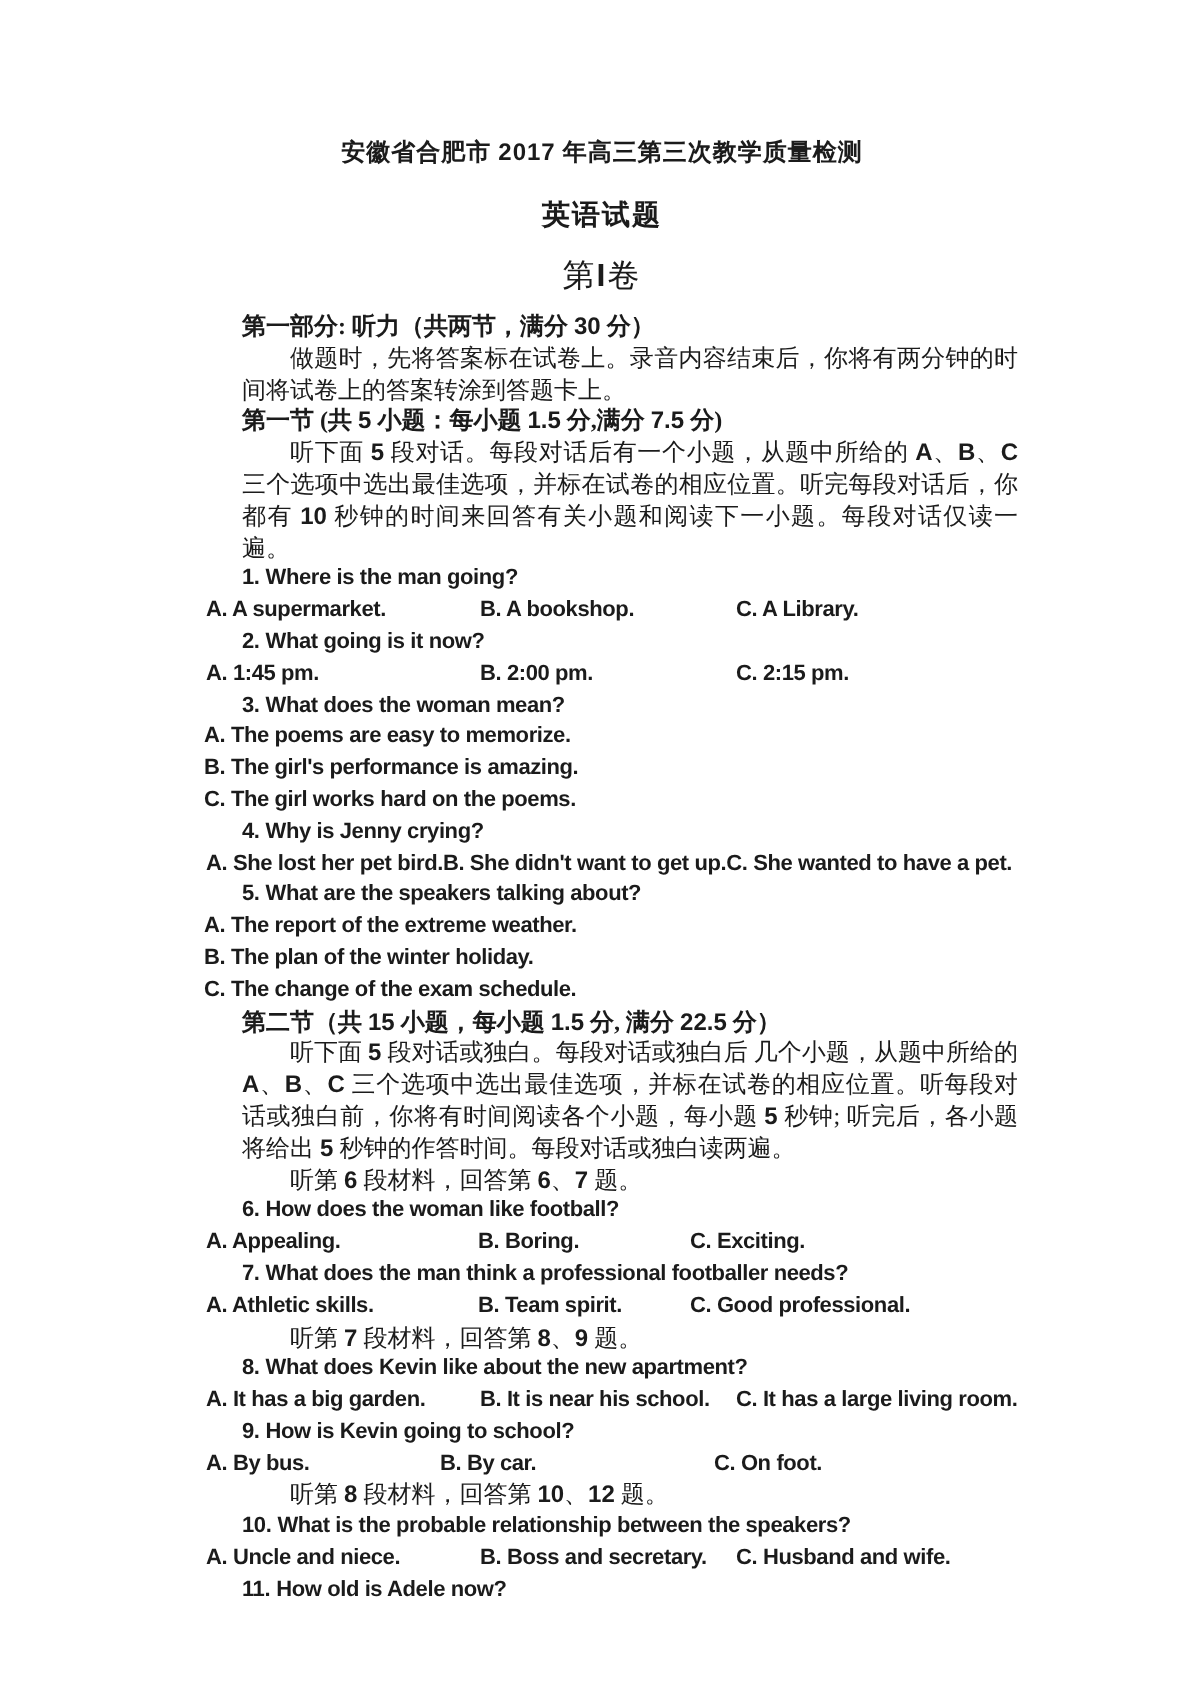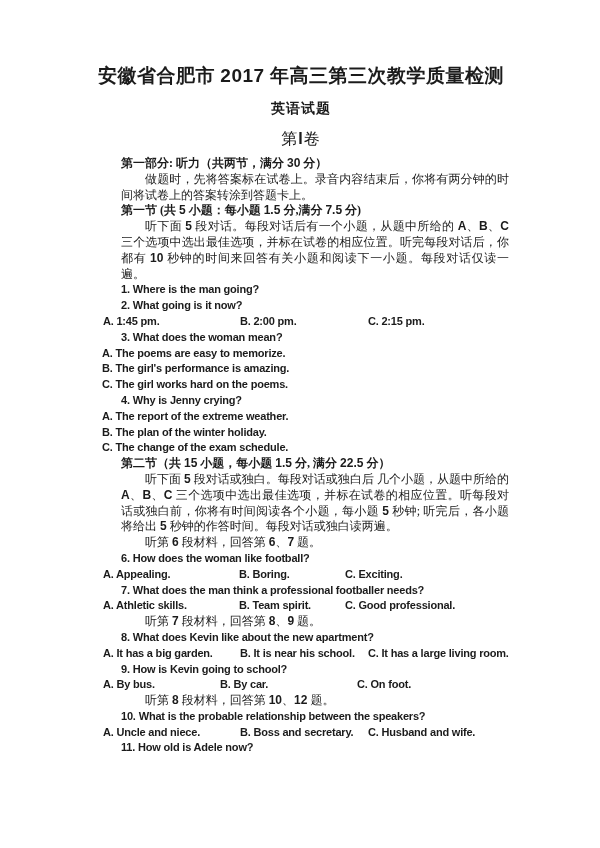--- a/index.html
+++ b/index.html
@@ -11,21 +11,21 @@
     font-family:"Liberation Serif","DejaVu Serif",serif;
     position:relative;
   }
   .page{
     position:absolute;
     left:93px;top:66px;
     width:416px;
   }
   .center{text-align:center;}
   .title1{
-    font-size:19px;font-weight:700;line-height:20px;
+    font-size:12px;font-weight:700;line-height:20px;
     letter-spacing:0.5px;
   }
   .title2{
     font-size:14px;font-weight:700;line-height:26px;
     margin-top:10px;letter-spacing:1px;
   }
   .vol{
     font-size:16px;line-height:16px;margin-top:9px;letter-spacing:1px;
   }
   .zh{font-family:"Liberation Serif","DejaVu Serif",serif;}
@@ -66,43 +66,54 @@
   <div class="vol center zh">第<b class="lat">I</b>卷</div>
 
   <div class="line part-heading zh">第一部分: 听力（共两节，满分 <b class="lat">30</b> 分）</div>
   <div class="line para zh">做题时，先将答案标在试卷上。录音内容结束后，你将有两分钟的时间将试卷上的答案转涂到答题卡上。</div>
 
   <div class="line sec-heading zh">第一节 (共 <b class="lat">5</b> 小题：每小题 <b class="lat">1.5</b> 分,满分 <b class="lat">7.5</b> 分)</div>
   <div class="line para zh">听下面 <b class="lat">5</b> 段对话。每段对话后有一个小题，从题中所给的 <b class="lat">A</b>、<b class="lat">B</b>、<b class="lat">C</b> 三个选项中选出最佳选项，并标在试卷的相应位置。听完每段对话后，你都有 <b class="lat">10</b> 秒钟的时间来回答有关小题和阅读下一小题。每段对话仅读一遍。</div>
 
   <div>
     <div class="line en"><span class="q-num">1.</span><span>Where is the man going?</span></div>
+    <div class="line en opt-row row-wide">
+      <span class="opt o1">A. A supermarket.</span>
+      <span class="opt o2">B. A bookshop.</span>
+      <span class="opt o3">C. A Library.</span>
+    </div>
   </div>
 
   <div>
     <div class="line en"><span class="q-num">2.</span><span>What going is it now?</span></div>
     <div class="line en opt-row row-wide">
       <span class="opt o1">A. 1:45 pm.</span>
       <span class="opt o2">B. 2:00 pm.</span>
       <span class="opt o3">C. 2:15 pm.</span>
     </div>
   </div>
 
   <div>
     <div class="line en"><span class="q-num">3.</span><span>What does the woman mean?</span></div>
     <div class="line en opt-stack">A. The poems are easy to memorize.</div>
     <div class="line en opt-stack">B. The girl's performance is amazing.</div>
     <div class="line en opt-stack">C. The girl works hard on the poems.</div>
   </div>
 
   <div>
     <div class="line en"><span class="q-num">4.</span><span>Why is Jenny crying?</span></div>
+    <div class="line en opt-row row-mid">
+      <span class="opt o1">A. She lost her pet bird.</span>
+      <span class="opt o2">B. She didn't want to get up.</span>
+      <span class="opt o3">C. She wanted to have a pet.</span>
+    </div>
   </div>
 
   <div>
+    <div class="line en"><span class="q-num">5.</span><span>What are the speakers talking about?</span></div>
     <div class="line en opt-stack">A. The report of the extreme weather.</div>
     <div class="line en opt-stack">B. The plan of the winter holiday.</div>
     <div class="line en opt-stack">C. The change of the exam schedule.</div>
   </div>
 
   <div class="line sec-heading zh">第二节（共 <b class="lat">15</b> 小题，每小题 <b class="lat">1.5</b> 分, 满分 <b class="lat">22.5</b> 分）</div>
   <div class="line para zh">听下面 <b class="lat">5</b> 段对话或独白。每段对话或独白后 几个小题，从题中所给的 <b class="lat">A</b>、<b class="lat">B</b>、<b class="lat">C</b> 三个选项中选出最佳选项，并标在试卷的相应位置。听每段对话或独白前，你将有时间阅读各个小题，每小题 <b class="lat">5</b> 秒钟; 听完后，各小题将给出 <b class="lat">5</b> 秒钟的作答时间。每段对话或独白读两遍。</div>
 
   <div class="line material zh">听第 <b class="lat">6</b> 段材料，回答第 <b class="lat">6</b>、<b class="lat">7</b> 题。</div>
 

